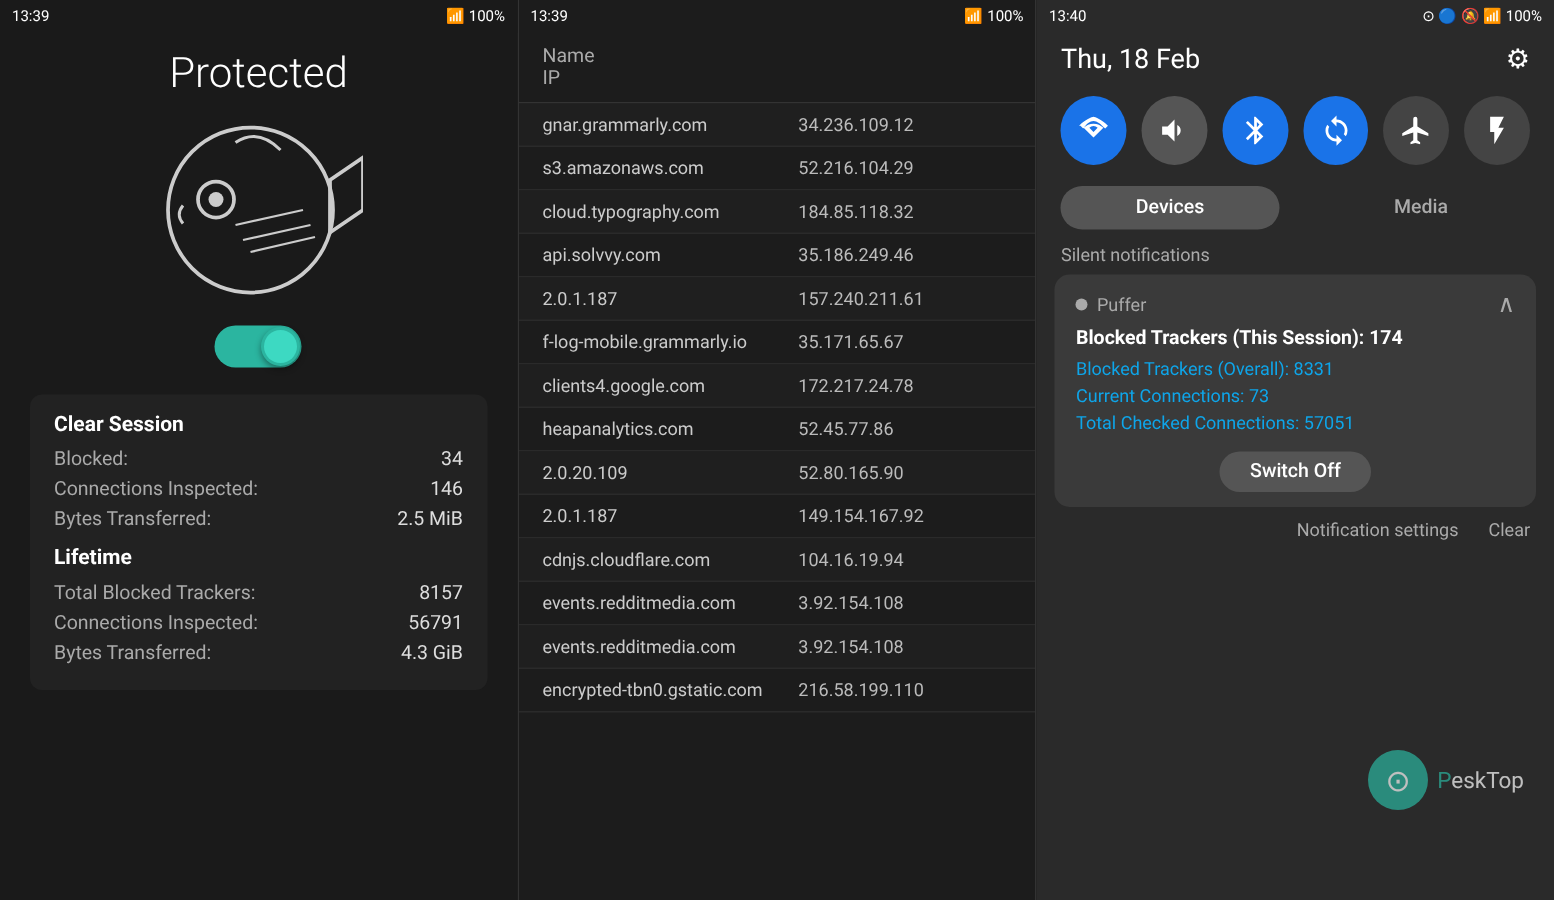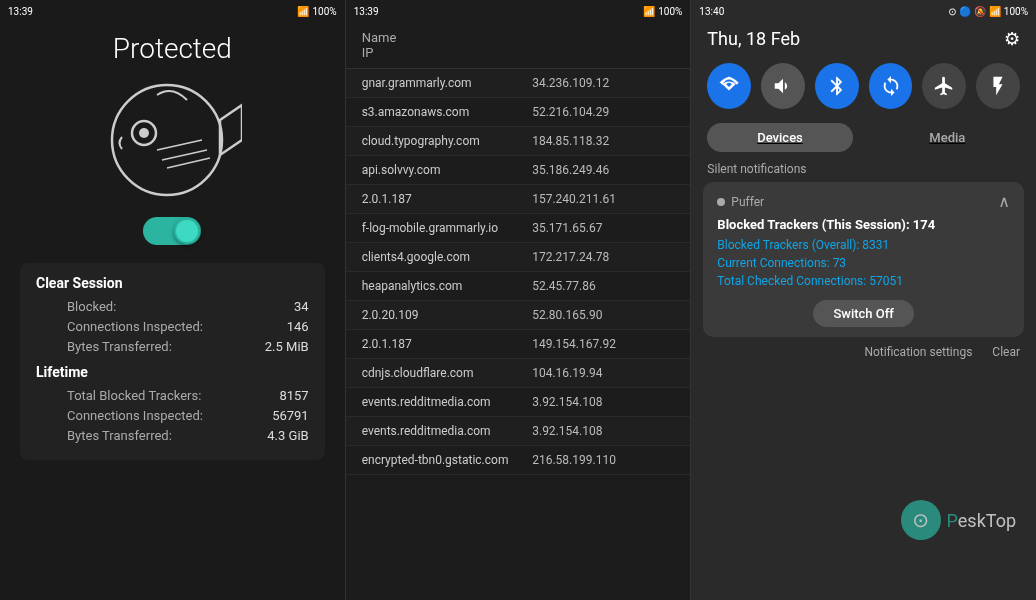--- a/index.html
+++ b/index.html
@@ -105,21 +105,20 @@
       color: #fff;
       font-weight: bold;
       font-size: 14px;
       margin-bottom: 8px;
     }
 
     .stat-row {
       display: flex;
       justify-content: space-between;
       margin-bottom: 5px;
-      margin-left: 31px;
     }
 
     .stat-label { color: #aaa; }
     .stat-value { color: #ddd; }
 
     .lifetime-title {
       color: #fff;
       font-weight: bold;
       font-size: 14px;
       margin-top: 10px;
@@ -210,21 +209,20 @@
 
     .tile-blue { background: #1a73e8; }
     .tile-gray { background: #555; }
     .tile-dark { background: #444; }
     .tile-dark2 { background: #444; }
 
     .device-media-tabs {
       display: flex;
       margin: 6px 16px;
       gap: 22px;
-      text-decoration: underline;
     }
 
     .dm-tab {
       flex: 1;
       padding: 7px 0;
       text-align: center;
       border-radius: 20px;
       font-size: 13px;
       font-weight: 500;
     }
@@ -333,21 +331,21 @@
       height: 40px;
       background: #2bb5a0;
       border-radius: 50%;
       display: flex;
       align-items: center;
       justify-content: center;
       font-size: 20px;
       color: #fff;
     }
     .watermark-text {
-      font-size: 18px;
+      font-size: 15px;
       color: #fff;
     }
     .watermark-text span { color: #2bb5a0; }
   </style>
 </head>
 <body>
 
 <div class="panel panel-1">
   <div class="status-bar">
     <span class="status-bar-left">13:39</span>

